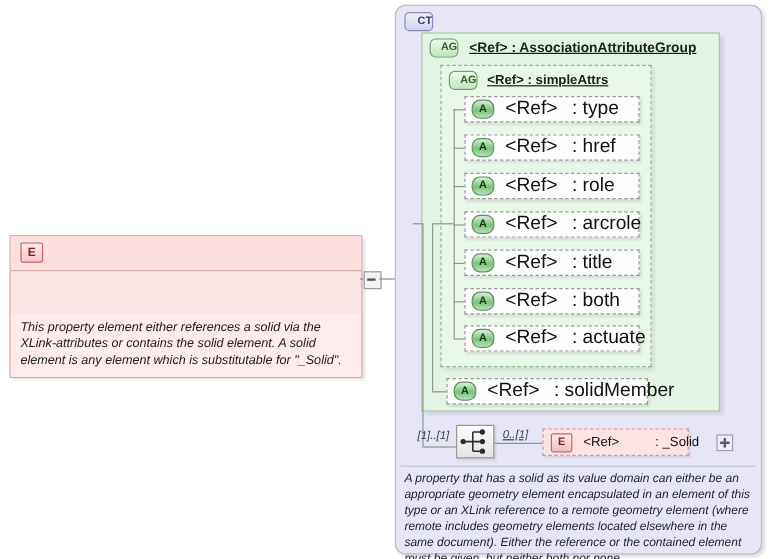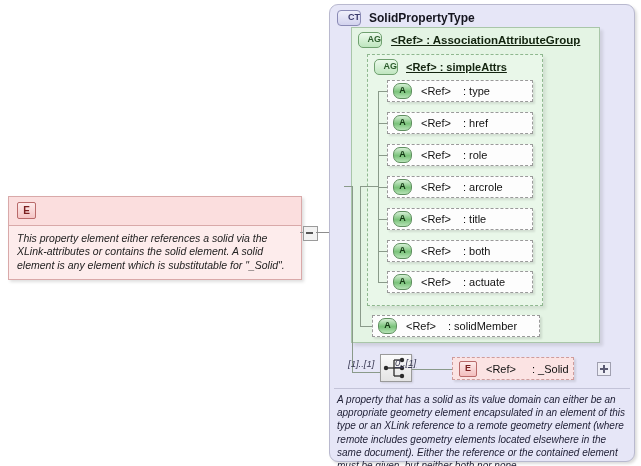--- a/index.html
+++ b/index.html
@@ -36,20 +36,21 @@
     flex:none;
   }
   .elem-title{font-size:12.5px;font-weight:bold;color:#111;white-space:nowrap;}
   .elem-card-body{
     padding:6px 8px 7px 8px;
     background:#fdecec;
     font-style:italic;
     font-size:10.5px;
     line-height:1.28;
     color:#222;
+    margin-top:35px;
   }
 
   
   .collapse-box{
     position:absolute;left:303px;top:226px;width:13px;height:13px;
     border:1px solid #9a9a9a;background:#f2f2f2;
   }
   .collapse-box::before{
     content:"";position:absolute;left:2px;top:5px;width:7px;height:2px;background:#555;
   }
@@ -120,21 +121,21 @@
     display:flex;align-items:center;gap:9px;
     padding-left:5px;
   }
   .badge-a{
     width:17px;height:14px;line-height:13px;text-align:center;
     font-size:9px;font-weight:bold;color:#123512;
     border:1px solid #5f8f5f;border-radius:7px;
     background:linear-gradient(#d6f0d6,#79c279 55%,#b6e3b6);
     flex:none;
   }
-  .attr-text{font-size:11px;color:#111;white-space:nowrap;}
+  .attr-text{font-size:16px;color:#111;white-space:nowrap;}
   .attr-text .nm{margin-left:12px;}
 
   .attr-remote{
     position:absolute;left:372px;top:315px;width:168px;height:22px;
     border:1px dashed #9a9a9a;background:#fdfdfd;
     box-shadow:2px 2px 2px rgba(0,0,0,.10);
     box-sizing:border-box;
     display:flex;align-items:center;gap:9px;padding-left:5px;
   }
 
@@ -161,21 +162,21 @@
     display:flex;align-items:center;gap:9px;padding-left:6px;
   }
   .badge-e-sm{
     width:16px;height:14px;line-height:13px;text-align:center;
     font-size:9px;font-weight:bold;color:#7a2020;
     border:1px solid #b96a6a;border-radius:2px;
     background:linear-gradient(#fdeaea,#f3bebe);
     flex:none;
   }
   .solid-text{font-size:11px;color:#111;white-space:nowrap;}
-  .solid-text .nm{margin-left:16px;}
+  .solid-text .nm{margin-left:30px;}
   .expander{
     position:absolute;left:597px;top:362px;width:12px;height:12px;
     border:1px solid #a0a0b0;background:#eeeef6;
   }
   .expander::before{content:"";position:absolute;left:5px;top:2px;width:2px;height:8px;background:#5a5a72;}
   .expander::after{content:"";position:absolute;left:2px;top:5px;width:8px;height:2px;background:#5a5a72;}
 
   
   .ct-doc{
     position:absolute;left:337px;top:393px;width:290px;
@@ -197,21 +198,20 @@
     <div class="elem-card-body">This property element either references a solid via the XLink-attributes or contains the solid element. A solid element is any element which is substitutable for "_Solid".</div>
   </div>
 
   <div class="conn-line" style="left:300px;top:232px;width:4px;height:1px;"></div>
   <div class="collapse-box"></div>
   <div class="conn-line" style="left:316px;top:232px;width:38px;height:1px;"></div>
 
   <div class="ct-box">
     <div class="ct-head">
       <div class="badge-ct">CT</div>
-      <div class="ct-title">SolidPropertyType</div>
     </div>
   </div>
 
   <div class="ag-outer">
     <div class="ag-outer-head">
       <div class="badge-ag">AG</div>
       <div class="ag-label">&lt;Ref&gt;    : AssociationAttributeGroup</div>
     </div>
   </div>
 
@@ -300,21 +300,21 @@
       <line x1="13" y1="5" x2="19" y2="5" stroke="#2b2b2b" stroke-width="1.3"></line>
       <line x1="13" y1="13" x2="19" y2="13" stroke="#2b2b2b" stroke-width="1.3"></line>
       <line x1="13" y1="21" x2="19" y2="21" stroke="#2b2b2b" stroke-width="1.3"></line>
       <circle cx="21" cy="5" r="2.2" fill="#2b2b2b"></circle>
       <circle cx="21" cy="13" r="2.2" fill="#2b2b2b"></circle>
       <circle cx="21" cy="21" r="2.2" fill="#2b2b2b"></circle>
     </svg>
   </div>
 
   <div class="tl" style="left:412px;top:369px;width:40px;height:1px;"></div>
-  <div class="card-label" style="left:395px;top:357px;text-decoration:underline;">0..[1]</div>
+  <div class="card-label" style="left:419px;top:357px;text-decoration:underline;">0..[1]</div>
 
   <div class="solid-box">
     <div class="badge-e-sm">E</div>
     <div class="solid-text">
       <span>&lt;Ref&gt;</span><span class="nm">: _Solid</span>
     </div>
   </div>
   <div class="expander"></div>
 
   <div class="ct-doc-rule"></div>

